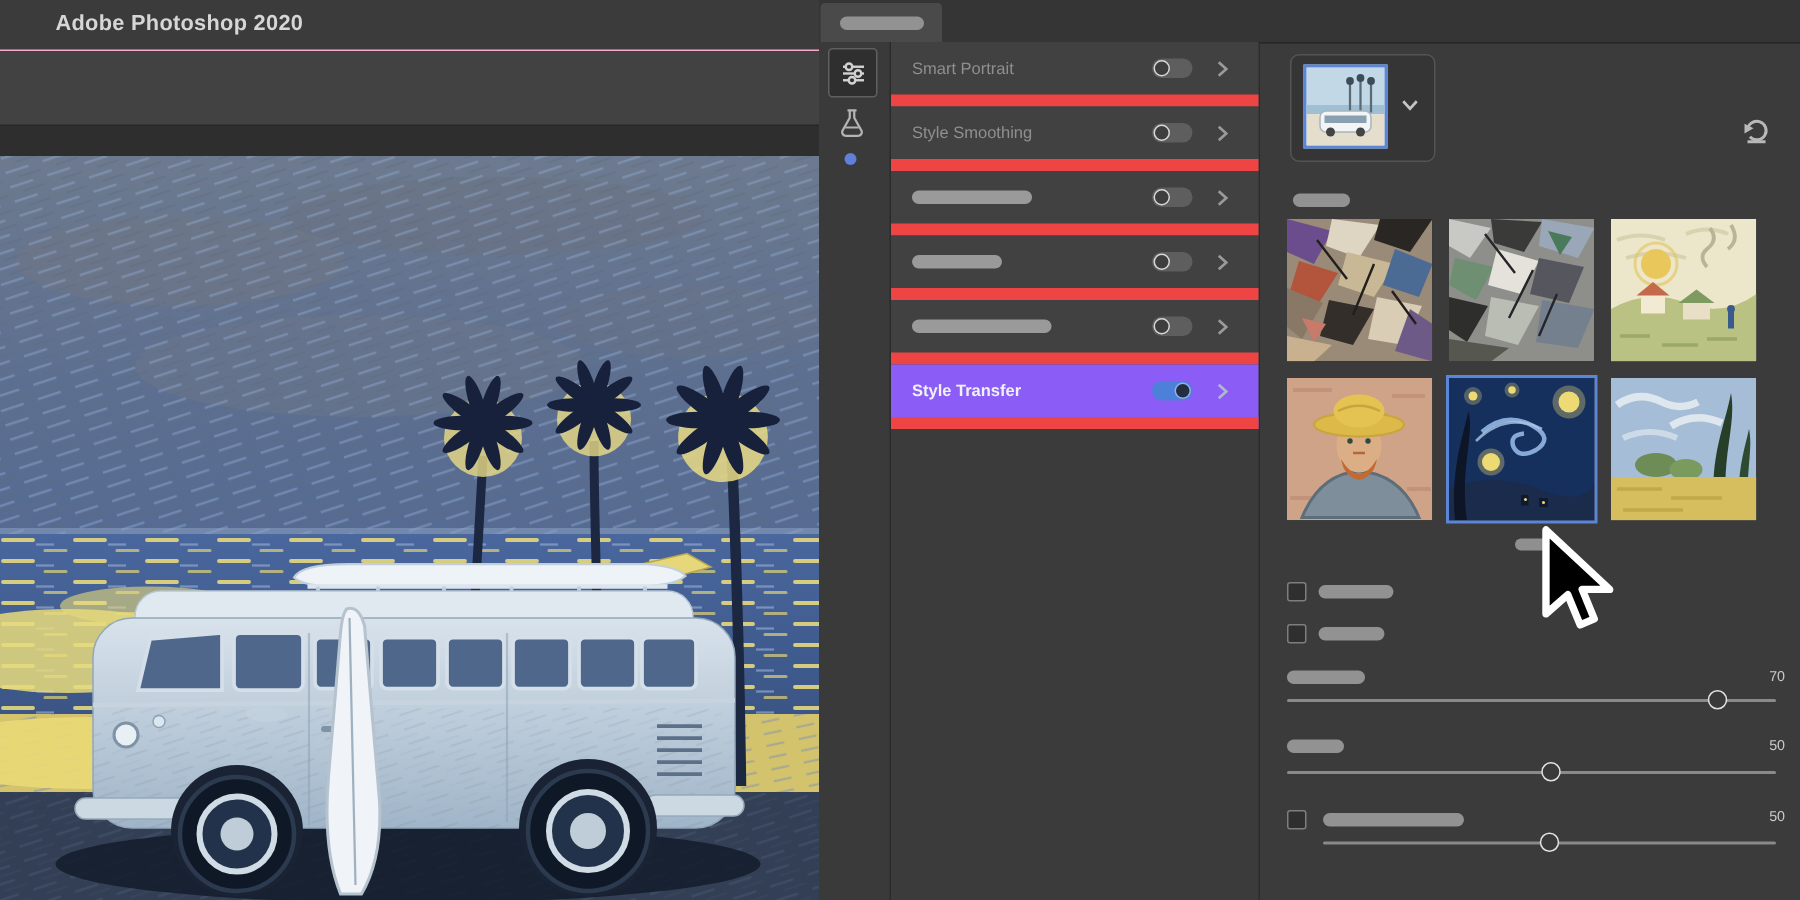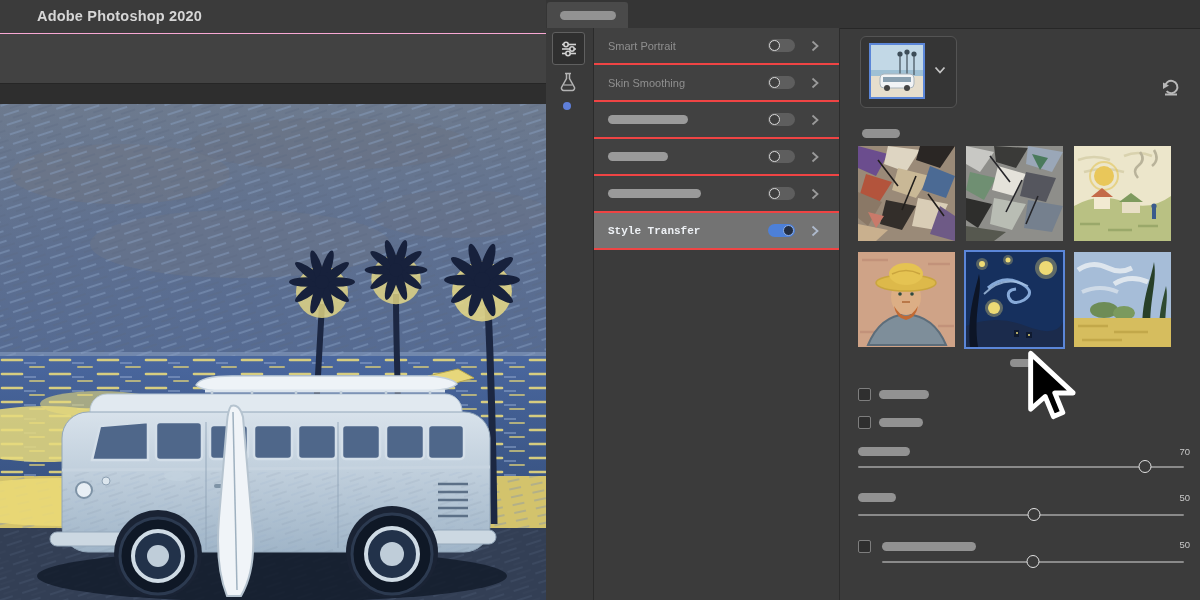--- a/index.html
+++ b/index.html
@@ -16,22 +16,22 @@
   .dialog{position:absolute;left:546px;top:0;width:654px;height:600px;background:#3b3b3b;}
   .dlg-header{position:absolute;left:0;top:0;width:654px;height:28px;background:#353535;border-bottom:1px solid #272727;}
   .dlg-tab{position:absolute;left:1px;top:2px;width:81px;height:26px;background:#4a4a4a;border-radius:3px 3px 0 0;display:flex;align-items:center;justify-content:center;}
   .redact-pill{height:9px;border-radius:5px;background:#929292;}
   .rail{position:absolute;left:0;top:28px;width:47px;height:572px;background:#3a3a3a;border-right:1px solid #2b2b2b;}
   .rail-box{position:absolute;left:6px;top:4px;width:31px;height:31px;background:#2f2f2f;border:1px solid #606060;border-radius:3px;display:flex;align-items:center;justify-content:center;}
   .rail-flask{position:absolute;left:11px;top:42px;width:22px;height:24px;display:flex;align-items:center;justify-content:center;}
   .rail-dot{position:absolute;left:17px;top:74px;width:8px;height:8px;border-radius:50%;background:#5f7fd9;}
   
   .filter-list{position:absolute;left:48px;top:28px;width:245px;}
-  .frow{position:relative;height:35px;background:#414141;border-bottom:2px solid #ef4444;display:flex;align-items:center;text-align:right;}
-  .frow.selected{background:#737373;font-family:Liberation Mono, monospace;}
+  .frow{position:relative;height:35px;background:#414141;border-bottom:8px solid #ef4444;display:flex;align-items:center;text-align:right;}
+  .frow.selected{background:#8b5cf6;}
   .flabel{margin-left:14px;font-size:11px;color:#8f8f8f;}
   .frow.selected .flabel{color:#eef1f5;font-weight:bold;}
   .frow .redact-pill{margin-left:14px;background:#9a9a9a;}
   .toggle{position:absolute;right:44px;top:11px;width:27px;height:13px;border-radius:7px;background:#5e5e5e;}
   .toggle .knob{position:absolute;left:1px;top:1px;width:11px;height:11px;border-radius:50%;background:#3e3e3e;border:1.5px solid #d8d8d8;box-sizing:border-box;}
   .toggle.on{background:#4d80d8;}
   .toggle.on .knob{left:auto;right:1px;background:#232e42;border-color:#8fb0e8;}
   .chev{position:absolute;right:20px;top:12px;}
   .divider-v{position:absolute;left:293px;top:28px;width:1px;height:572px;background:#2c2c2c;}
   
@@ -239,21 +239,21 @@
       <div class="frow">
         <span class="flabel">Smart Portrait</span>
         <div class="toggle">
             <div class="knob"></div>
           </div>
         <svg class="chev" width="8" height="12" viewBox="0 0 8 12">
             <path d="M1.5,1.5 L6.5,6 L1.5,10.5" stroke="#9a9a9a" stroke-width="1.8" fill="none"></path>
           </svg>
       </div>
       <div class="frow">
-        <span class="flabel">Skin Smoothing</span>
+        <span class="flabel">Style Smoothing</span>
         <div class="toggle">
             <div class="knob"></div>
           </div>
         <svg class="chev" width="8" height="12" viewBox="0 0 8 12">
             <path d="M1.5,1.5 L6.5,6 L1.5,10.5" stroke="#9a9a9a" stroke-width="1.8" fill="none"></path>
           </svg>
       </div>
       <div class="frow">
         <div class="redact-pill" style=";width:80px"></div>
         <div class="toggle">

